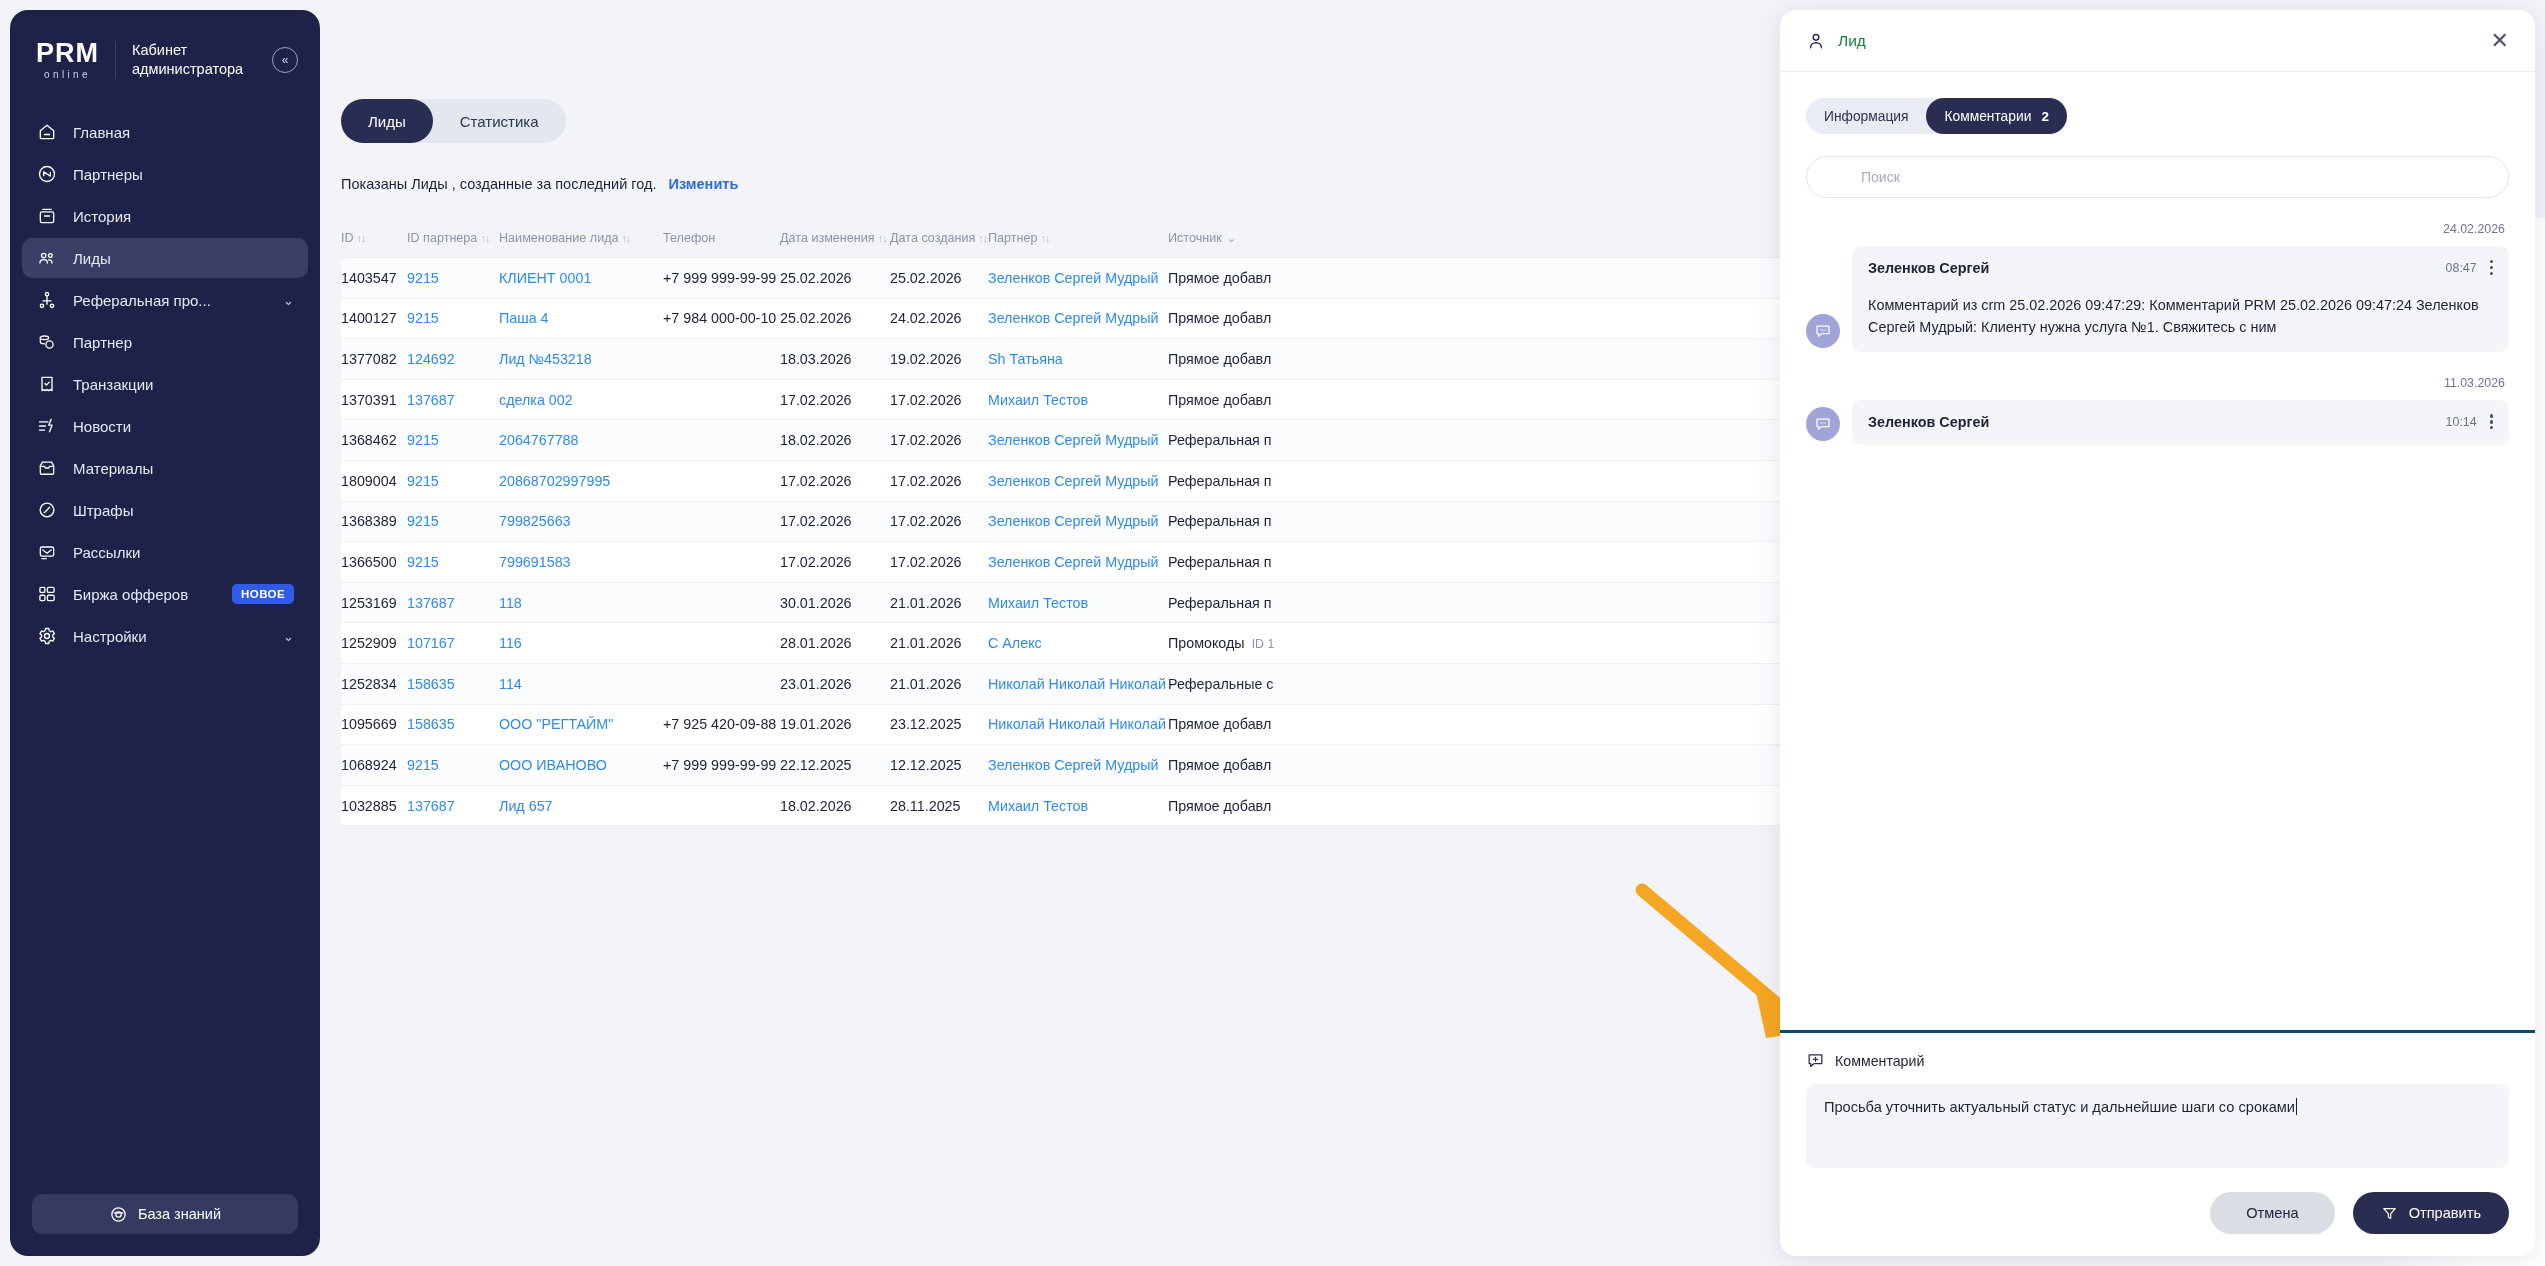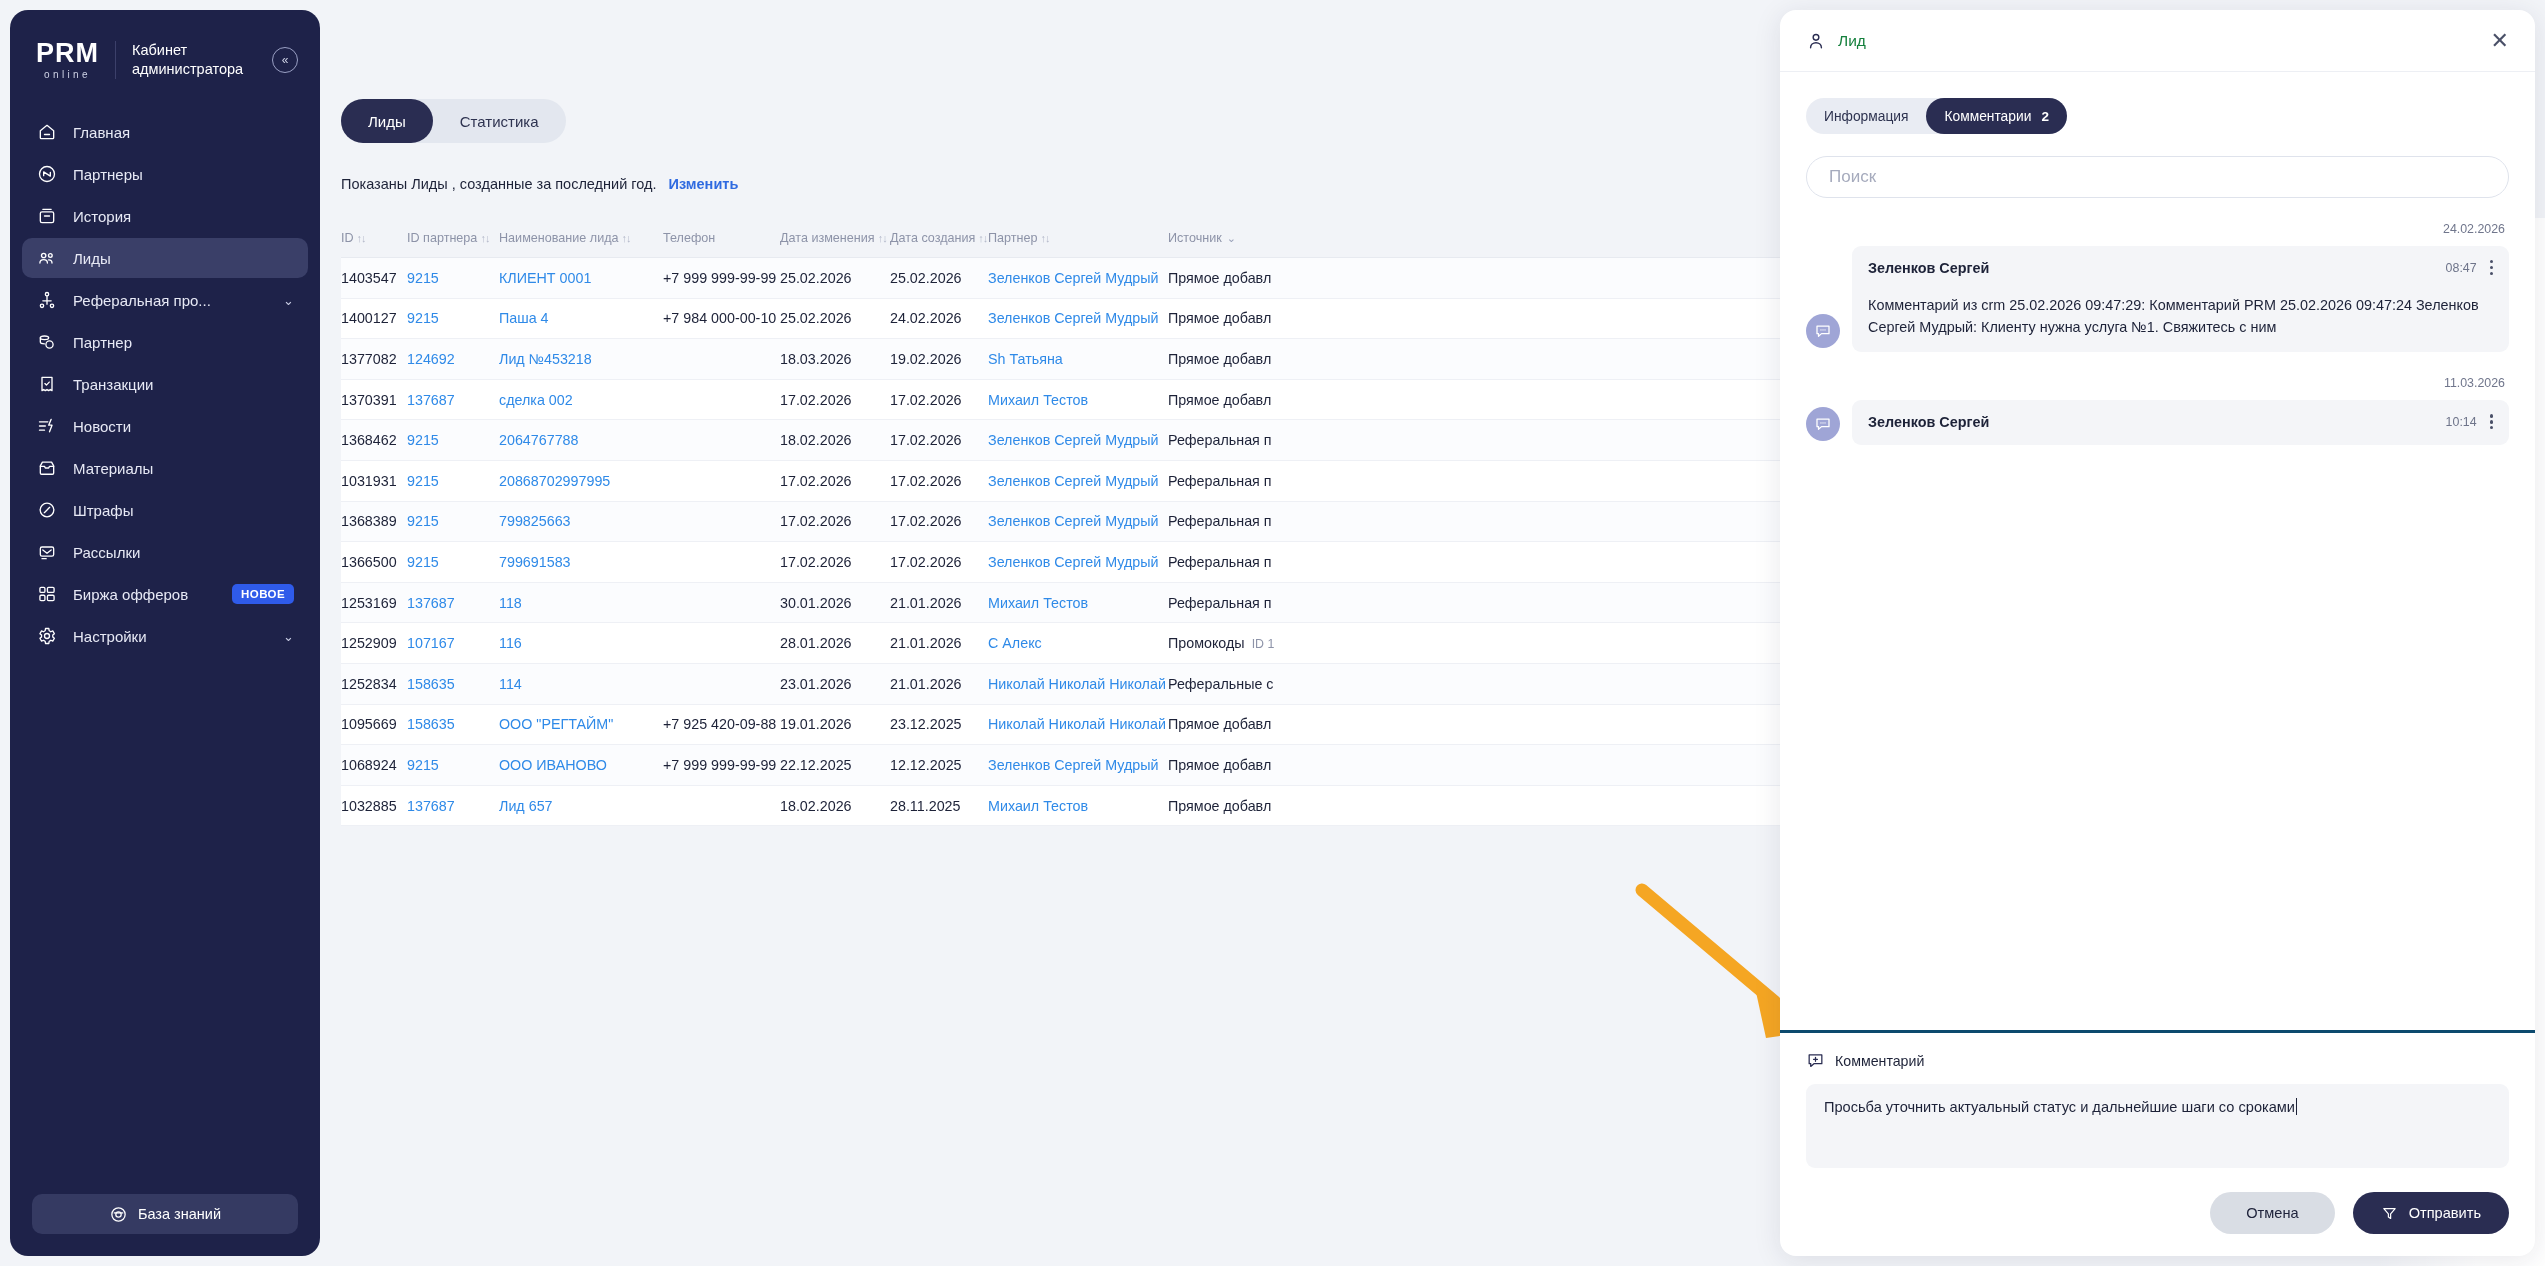--- a/index.html
+++ b/index.html
@@ -166,22 +166,22 @@
   }
   .dw-tab.on { background: #2a2d52; color: #fff; }
   .dw-tab .cnt { font-weight: 700; font-size: 13.5px; }
 
   .dw-search {
     margin: 22px 26px 0;
     height: 42px; border: 1px solid #dfe3ec; border-radius: 21px;
     display: flex; align-items: center; padding: 0 22px;
   }
   .dw-search input {
-    border: 0; outline: none; width: 100%; font-size: 17px;
-    color: #1d2238; background: transparent; font-family: "Liberation Sans", sans-serif;
+    border: 0; outline: none; width: 100%; font-size: 14px;
+    color: #1d2238; background: transparent; font-family: "Liberation Sans", sans-serif; margin-left: 32px;
   }
   .dw-search input::placeholder { color: #a6abbd; }
 
   .dw-body { flex: 1 1 auto; padding: 0 26px; overflow: hidden; position: relative; }
   .cm-date { text-align: right; font-size: 12.4px; color: #70768c; margin: 24px 4px 10px 0; }
   .cm-row { display: flex; align-items: flex-end; gap: 12px; }
   .cm-av {
     width: 34px; height: 34px; border-radius: 50%;
     background: #9fa5d6; flex: 0 0 34px;
     display: flex; align-items: center; justify-content: center;
@@ -490,21 +490,21 @@
             <div class="c c-id">1368462</div>
             <div class="c c-pid lnk">9215</div>
             <div class="c c-name lnk">2064767788</div>
             <div class="c c-phone"></div>
             <div class="c c-dmod">18.02.2026</div>
             <div class="c c-dcre">17.02.2026</div>
             <div class="c c-partner lnk">Зеленков Сергей Мудрый</div>
             <div class="c c-src">Реферальная п</div>
           </div>
           <div class="tbl-row">
-            <div class="c c-id">1031931</div>
+            <div class="c c-id">1809004</div>
             <div class="c c-pid lnk">9215</div>
             <div class="c c-name lnk">20868702997995</div>
             <div class="c c-phone"></div>
             <div class="c c-dmod">17.02.2026</div>
             <div class="c c-dcre">17.02.2026</div>
             <div class="c c-partner lnk">Зеленков Сергей Мудрый</div>
             <div class="c c-src">Реферальная п</div>
           </div>
           <div class="tbl-row">
             <div class="c c-id">1368389</div>

